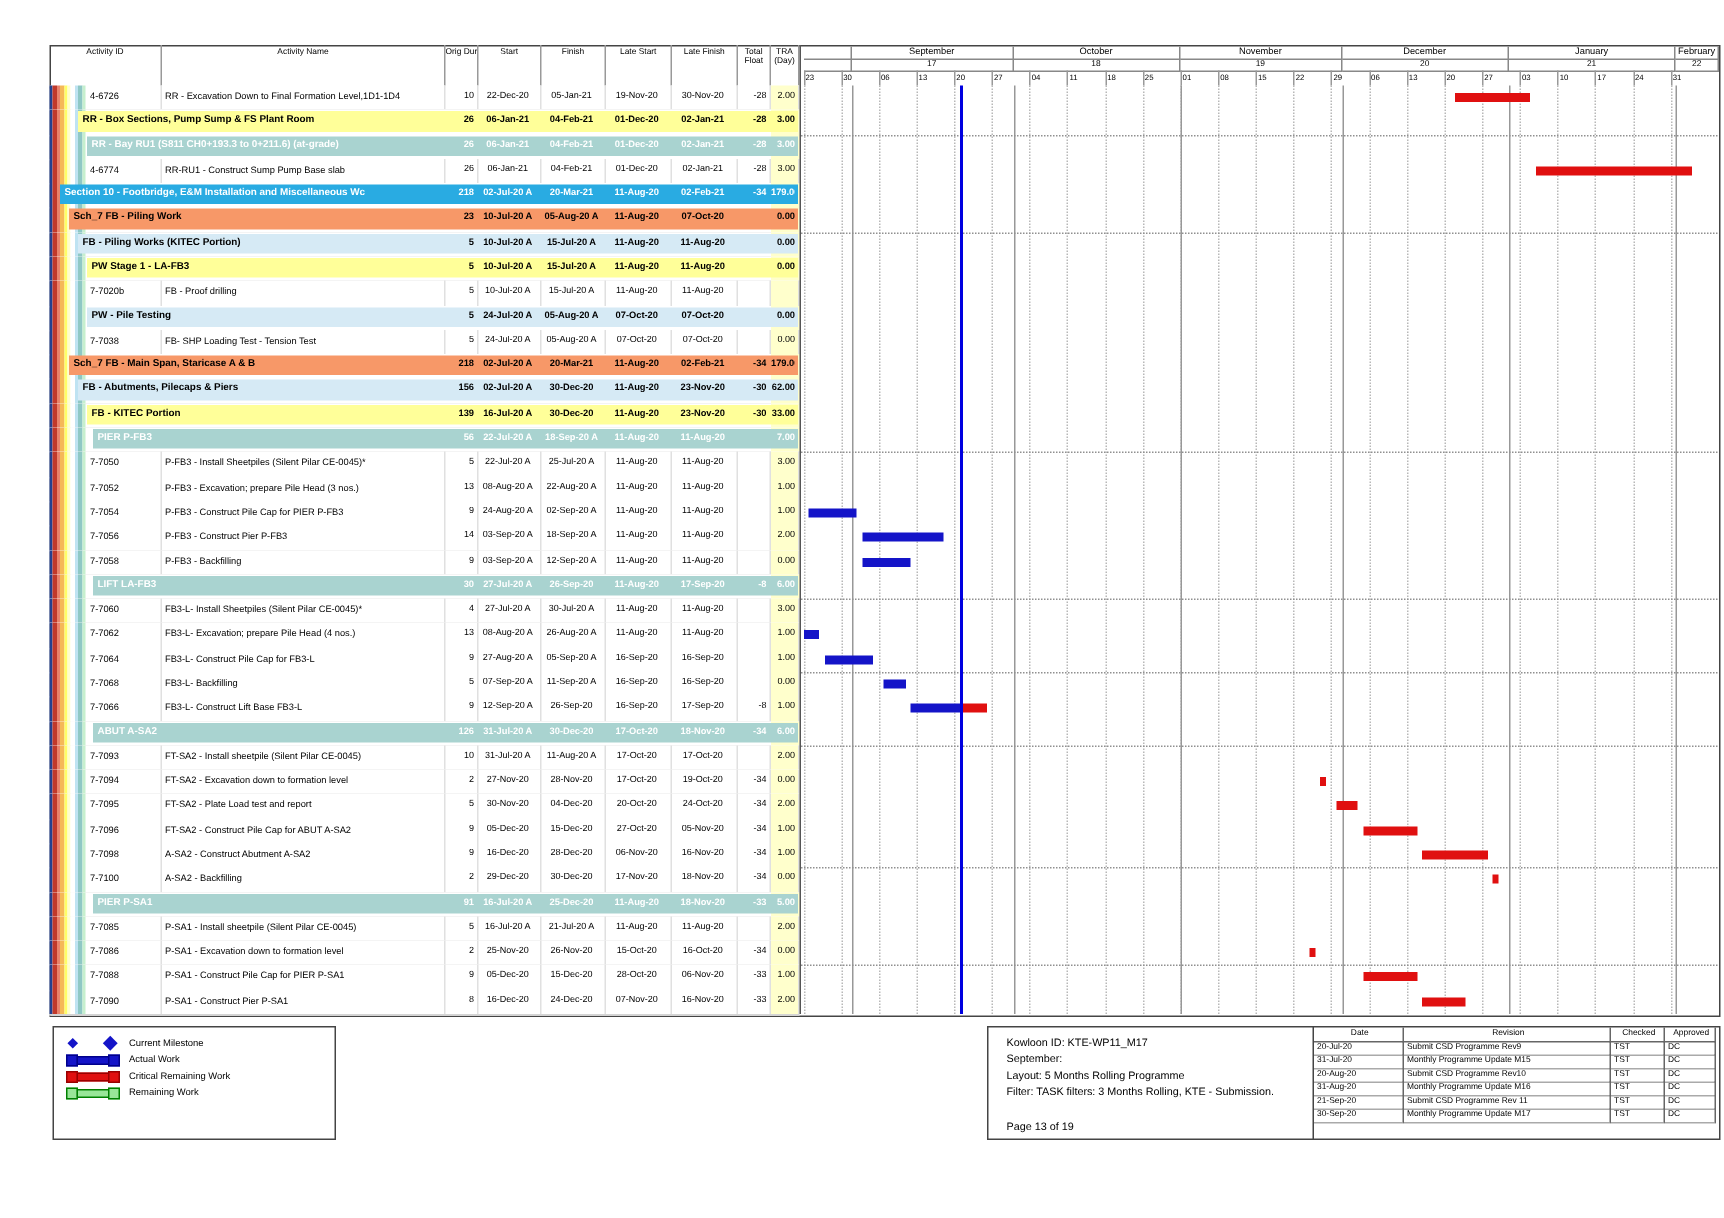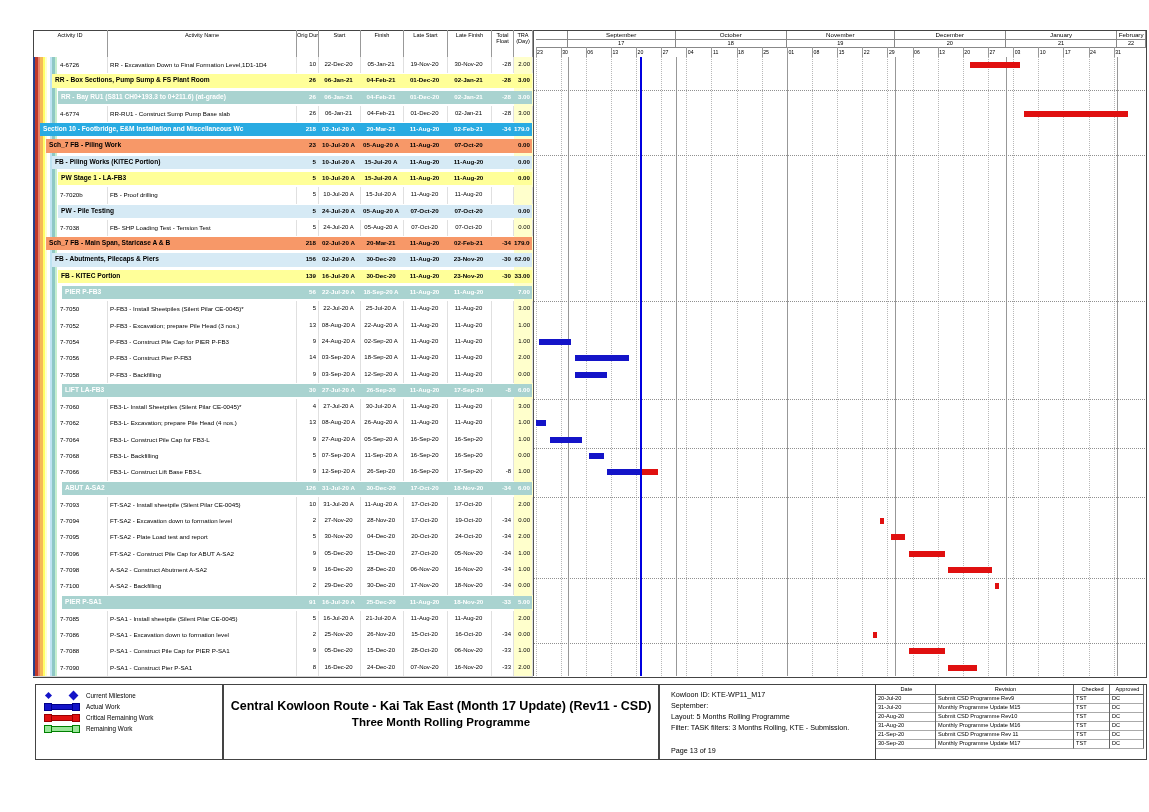--- a/index.html
+++ b/index.html
@@ -1261,24 +1261,20 @@
         </div>
         <div class="legrow" style="left: 8px; top: 40px; width: 175px;">
           <div class="sq" style="left: 0px; top: 0px; background: rgb(152, 230, 152); border: 1px solid rgb(0, 128, 0);"></div>
           <div class="lbar" style="left: 7px; width: 20px; background: rgb(152, 230, 152); border: 1px solid rgb(0, 128, 0);"></div>
           <div class="sq" style="left: 28px; top: 0px; background: rgb(152, 230, 152); border: 1px solid rgb(0, 128, 0);"></div>
           <div style="position: absolute; left: 42px; top: 0px;">Remaining Work</div>
         </div>
       </div>
   </div>
 
-  <div class="box" style="left:222px;top:684px;width:436px;height:74px;">
-    <div class="titleline" style="top:14px;font-size:12.5px;">Central Kowloon Route - Kai Tak East (Month 17 Update) (Rev11 - CSD)</div>
-    <div class="titleline" style="top:31px;font-size:11.5px;">Three Month Rolling Programme</div>
-  </div>
 
   <div class="box" style="left:658px;top:684px;width:217px;height:74px;border-right:none;">
     <div id="info-lines" style="position:absolute;left:12px;top:4px;">
         <div class="infoline">Kowloon ID: KTE-WP11_M17</div>
         <div class="infoline">September:</div>
         <div class="infoline">Layout: 5 Months Rolling Programme</div>
         <div class="infoline">Filter: TASK filters: 3 Months Rolling, KTE - Submission.</div>
       </div>
     <div class="infoline" style="position:absolute;left:12px;top:60px;">Page 13 of 19</div>
   </div>

